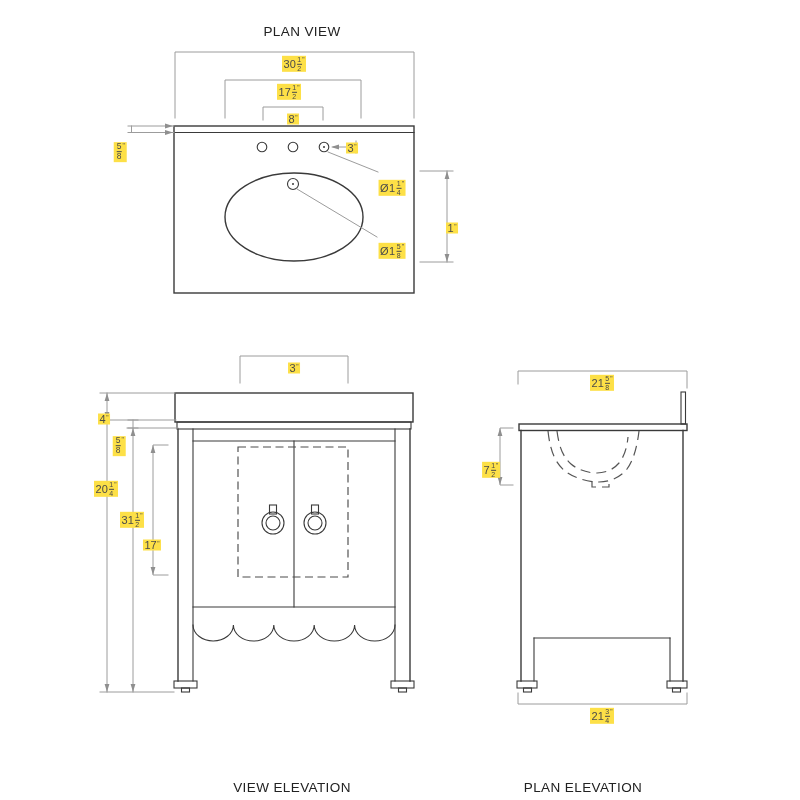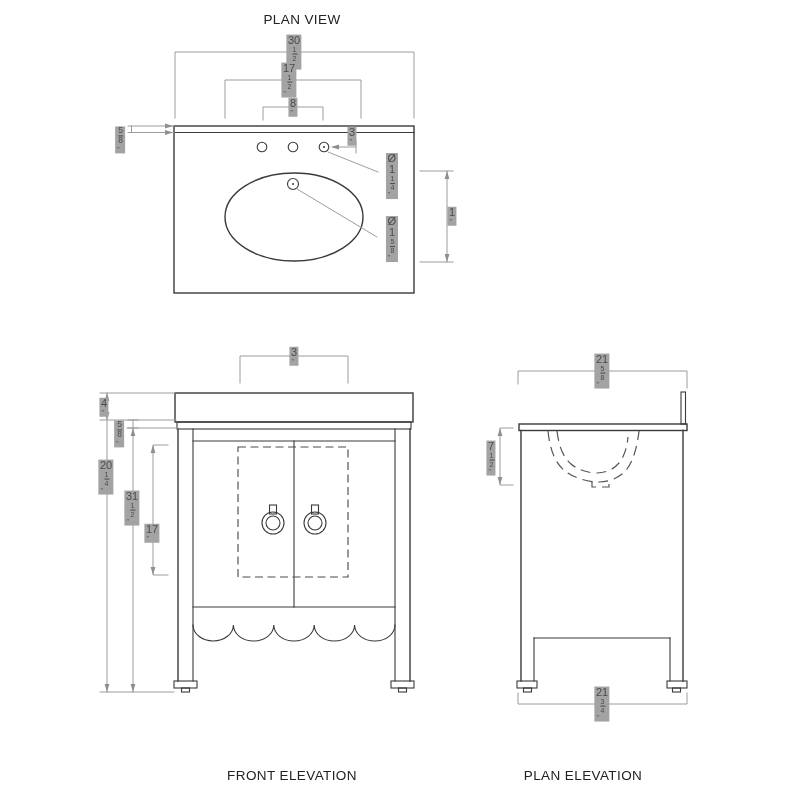--- a/index.html
+++ b/index.html
@@ -8,24 +8,24 @@
   svg{position:absolute;left:0;top:0;}
   
   .o  {stroke:#3a3a3a;fill:none;stroke-width:1.4;stroke-linecap:square;}
   .o2 {stroke:#3a3a3a;fill:none;stroke-width:1.1;stroke-linecap:square;}
   .dot{fill:#3a3a3a;stroke:none;}
   .dm {stroke:#9c9c9c;fill:none;stroke-width:1;stroke-linecap:square;}
   .ar {fill:#8f8f8f;stroke:none;}
   .dsh {stroke:#4d4d4d;fill:none;stroke-width:1.15;stroke-dasharray:8 4.5;}
   .dshb{stroke:#555555;fill:none;stroke-width:1.2;stroke-dasharray:10 6;}
   
-  .lbl{position:absolute;transform:translate(-50%,-50%);white-space:nowrap;}
+  .lbl{position:absolute;transform:translate(-50%,-50%);white-space:nowrap;margin-top:12px;}
   .title{font-size:13.5px;color:#222222;letter-spacing:.4px;background:#fff;padding:0 2px;}
-  .dim{display:flex;align-items:center;font-size:11px;color:#4a4a4a;background:#a3a3a3;
-       padding:0 1.5px;line-height:1;flex-direction:column;}
+  .dim{display:flex;align-items:center;font-size:11px;color:#4a4a4a;background:#fde047;
+       padding:0 1.5px;line-height:1;}
   .dim .pre{margin-right:.5px;}
   .dim .frac{display:inline-flex;flex-direction:column;align-items:center;font-size:7px;
              line-height:1.1;margin-left:1px;}
   .dim .frac .num{border-bottom:.8px solid #4a4a4a;padding:0 .5px;}
   .dim .unit{font-size:6.5px;align-self:flex-start;margin-top:1px;margin-left:.5px;}
   .dim.tall .frac{font-size:8.5px;}
 </style>
 </head>
 <body>
 
@@ -149,21 +149,21 @@
 
       <path class="dm" d="M518 384 L518 371 L687 371 L687 388"></path>
       <path class="dm" d="M513 428 L500 428 L500 485 L513 485"></path>
       <polygon class="ar" points="500,428 497.6,436 502.4,436"></polygon>
       <polygon class="ar" points="500,485 497.6,477 502.4,477"></polygon>
       <path class="dm" d="M518 693 L518 704 L687 704 L687 693"></path>
     </g>
   </svg>
 
   <span class="lbl title" style="left:302px;top:19px">PLAN VIEW</span>
-  <span class="lbl title" style="left:292px;top:775px">FRONT ELEVATION</span>
+  <span class="lbl title" style="left:292px;top:775px">VIEW ELEVATION</span>
   <span class="lbl title" style="left:583px;top:775px">PLAN ELEVATION</span>
 
   <span class="lbl dim" style="left:294px;top:52px">
       <span class="whole">30</span>
       <span class="frac">
         <span class="num">1</span>
         <span class="den">2</span>
       </span>
       <span class="unit">"</span>
     </span>

